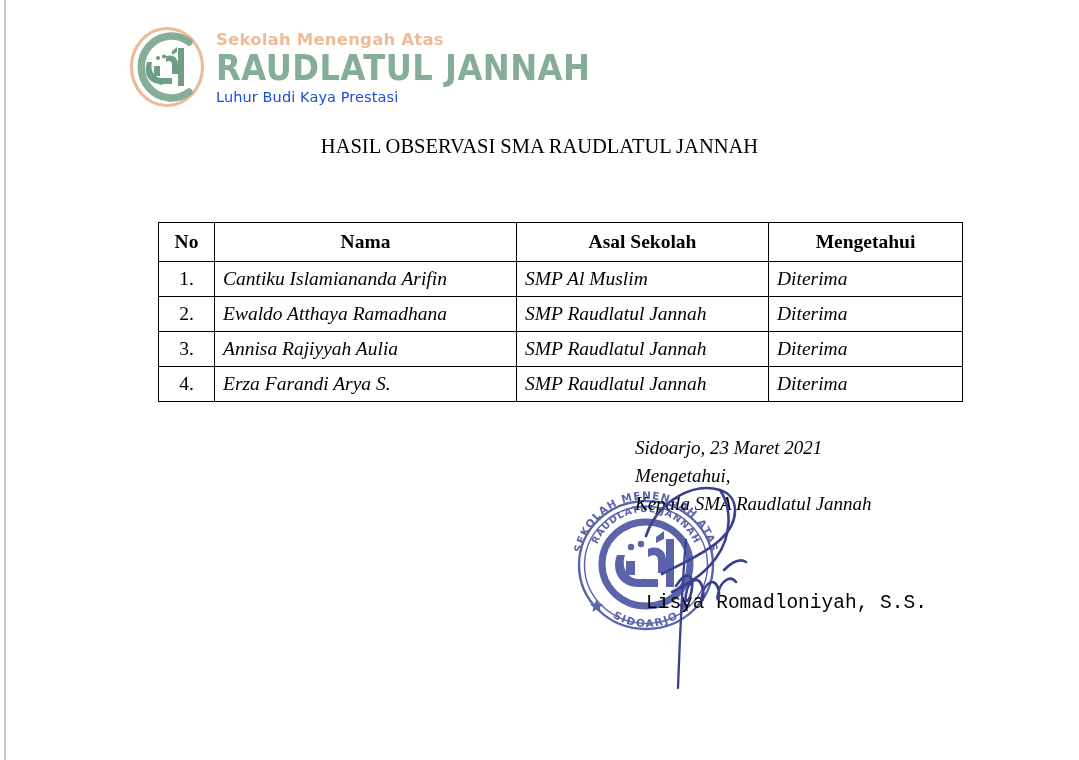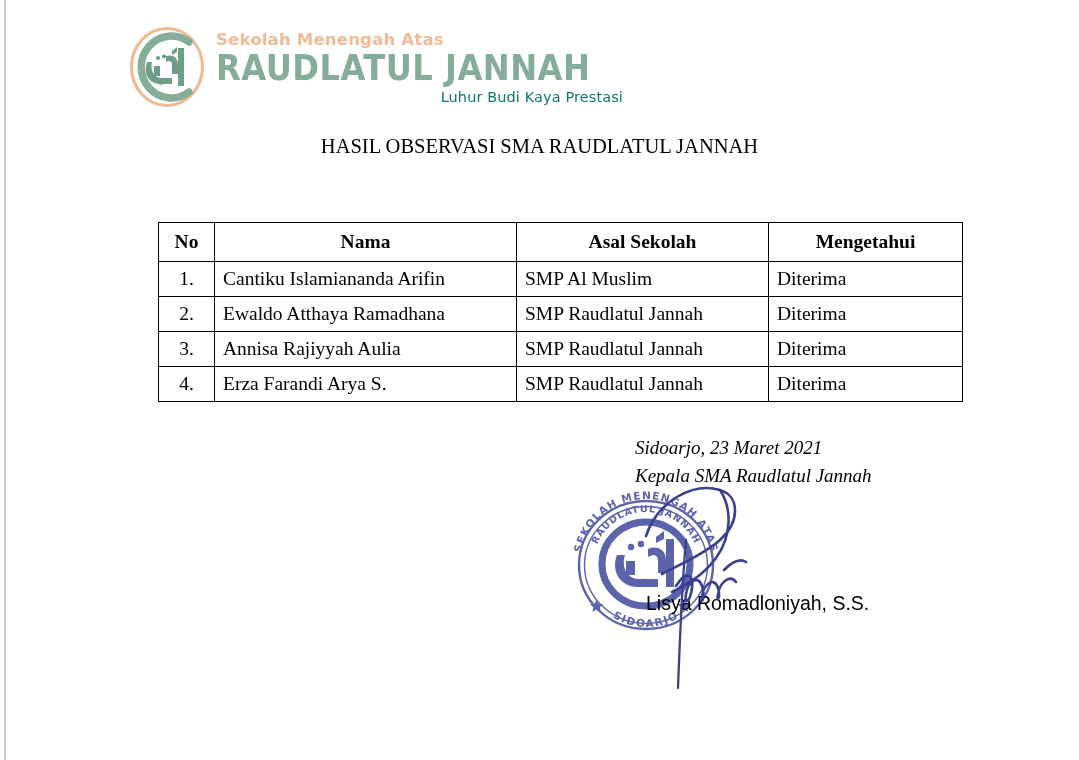--- a/index.html
+++ b/index.html
@@ -73,24 +73,23 @@
     color: #86ad97;
     letter-spacing: 0.5px;
     transform: scaleX(0.92);
     transform-origin: left center;
     line-height: 1.05;
   }
   .logo-line-tag {
     font-family: "DejaVu Sans", sans-serif;
     font-size: 14.5px;
     font-weight: 400;
-    color: #0f766e;
+    color: #1d4ed8;
     letter-spacing: 0.1px;
     margin-top: 3px;
-    text-align: right;
   }
 
   
   .doc-title {
     position: absolute;
     left: 0;
     top: 133px;
     width: 1079px;
     text-align: center;
     font-size: 20.5px;
@@ -122,40 +121,40 @@
     font-weight: 700;
     text-align: center;
     height: 38px;
     padding: 0 6px;
   }
   table.obs td {
     height: 34px;
     padding: 0 8px;
   }
   td.c-no { text-align: center; }
-  td.c-nama, td.c-asal, td.c-ket { text-align: left; }
+  td.c-nama, td.c-asal, td.c-ket { text-align: left; font-style: italic; }
 
   
   .sig-block {
     position: absolute;
     left: 635px;
     top: 434px;
     font-size: 19px;
     line-height: 28px;
     font-family: "Liberation Serif", serif;
     white-space: nowrap;
     z-index: 3;
     font-style: italic;
   }
   .sig-name {
     position: absolute;
     left: 646px;
     top: 592px;
     font-size: 19.5px;
-    font-family: Liberation Sans, sans-serif;
+    font-family: Liberation Mono, monospace;
     white-space: nowrap;
     z-index: 3;
   }
 
   
   .stamp {
     position: absolute;
     left: 566px;
     top: 489px;
     width: 160px;
@@ -254,20 +253,21 @@
           <td class="c-nama">Erza Farandi Arya S.</td>
           <td class="c-asal">SMP Raudlatul Jannah</td>
           <td class="c-ket">Diterima</td>
         </tr>
       </tbody>
     </table>
   </div>
 
   <div class="sig-block">
     <div>Sidoarjo, 23 Maret 2021</div>
+    <div>Mengetahui,</div>
     <div>Kepala SMA Raudlatul Jannah</div>
   </div>
 
   <div class="stamp">
     <svg width="160" height="146" viewBox="0 0 160 146">
       <defs>
         <path id="arcTop" d="M 14 76 A 66 66 0 0 1 146 76"></path>
         <path id="arcTopIn" d="M 27 76 A 53 53 0 0 1 133 76"></path>
         <path id="arcBot" d="M 18 76 A 62 62 0 0 0 142 76"></path>
       </defs>

